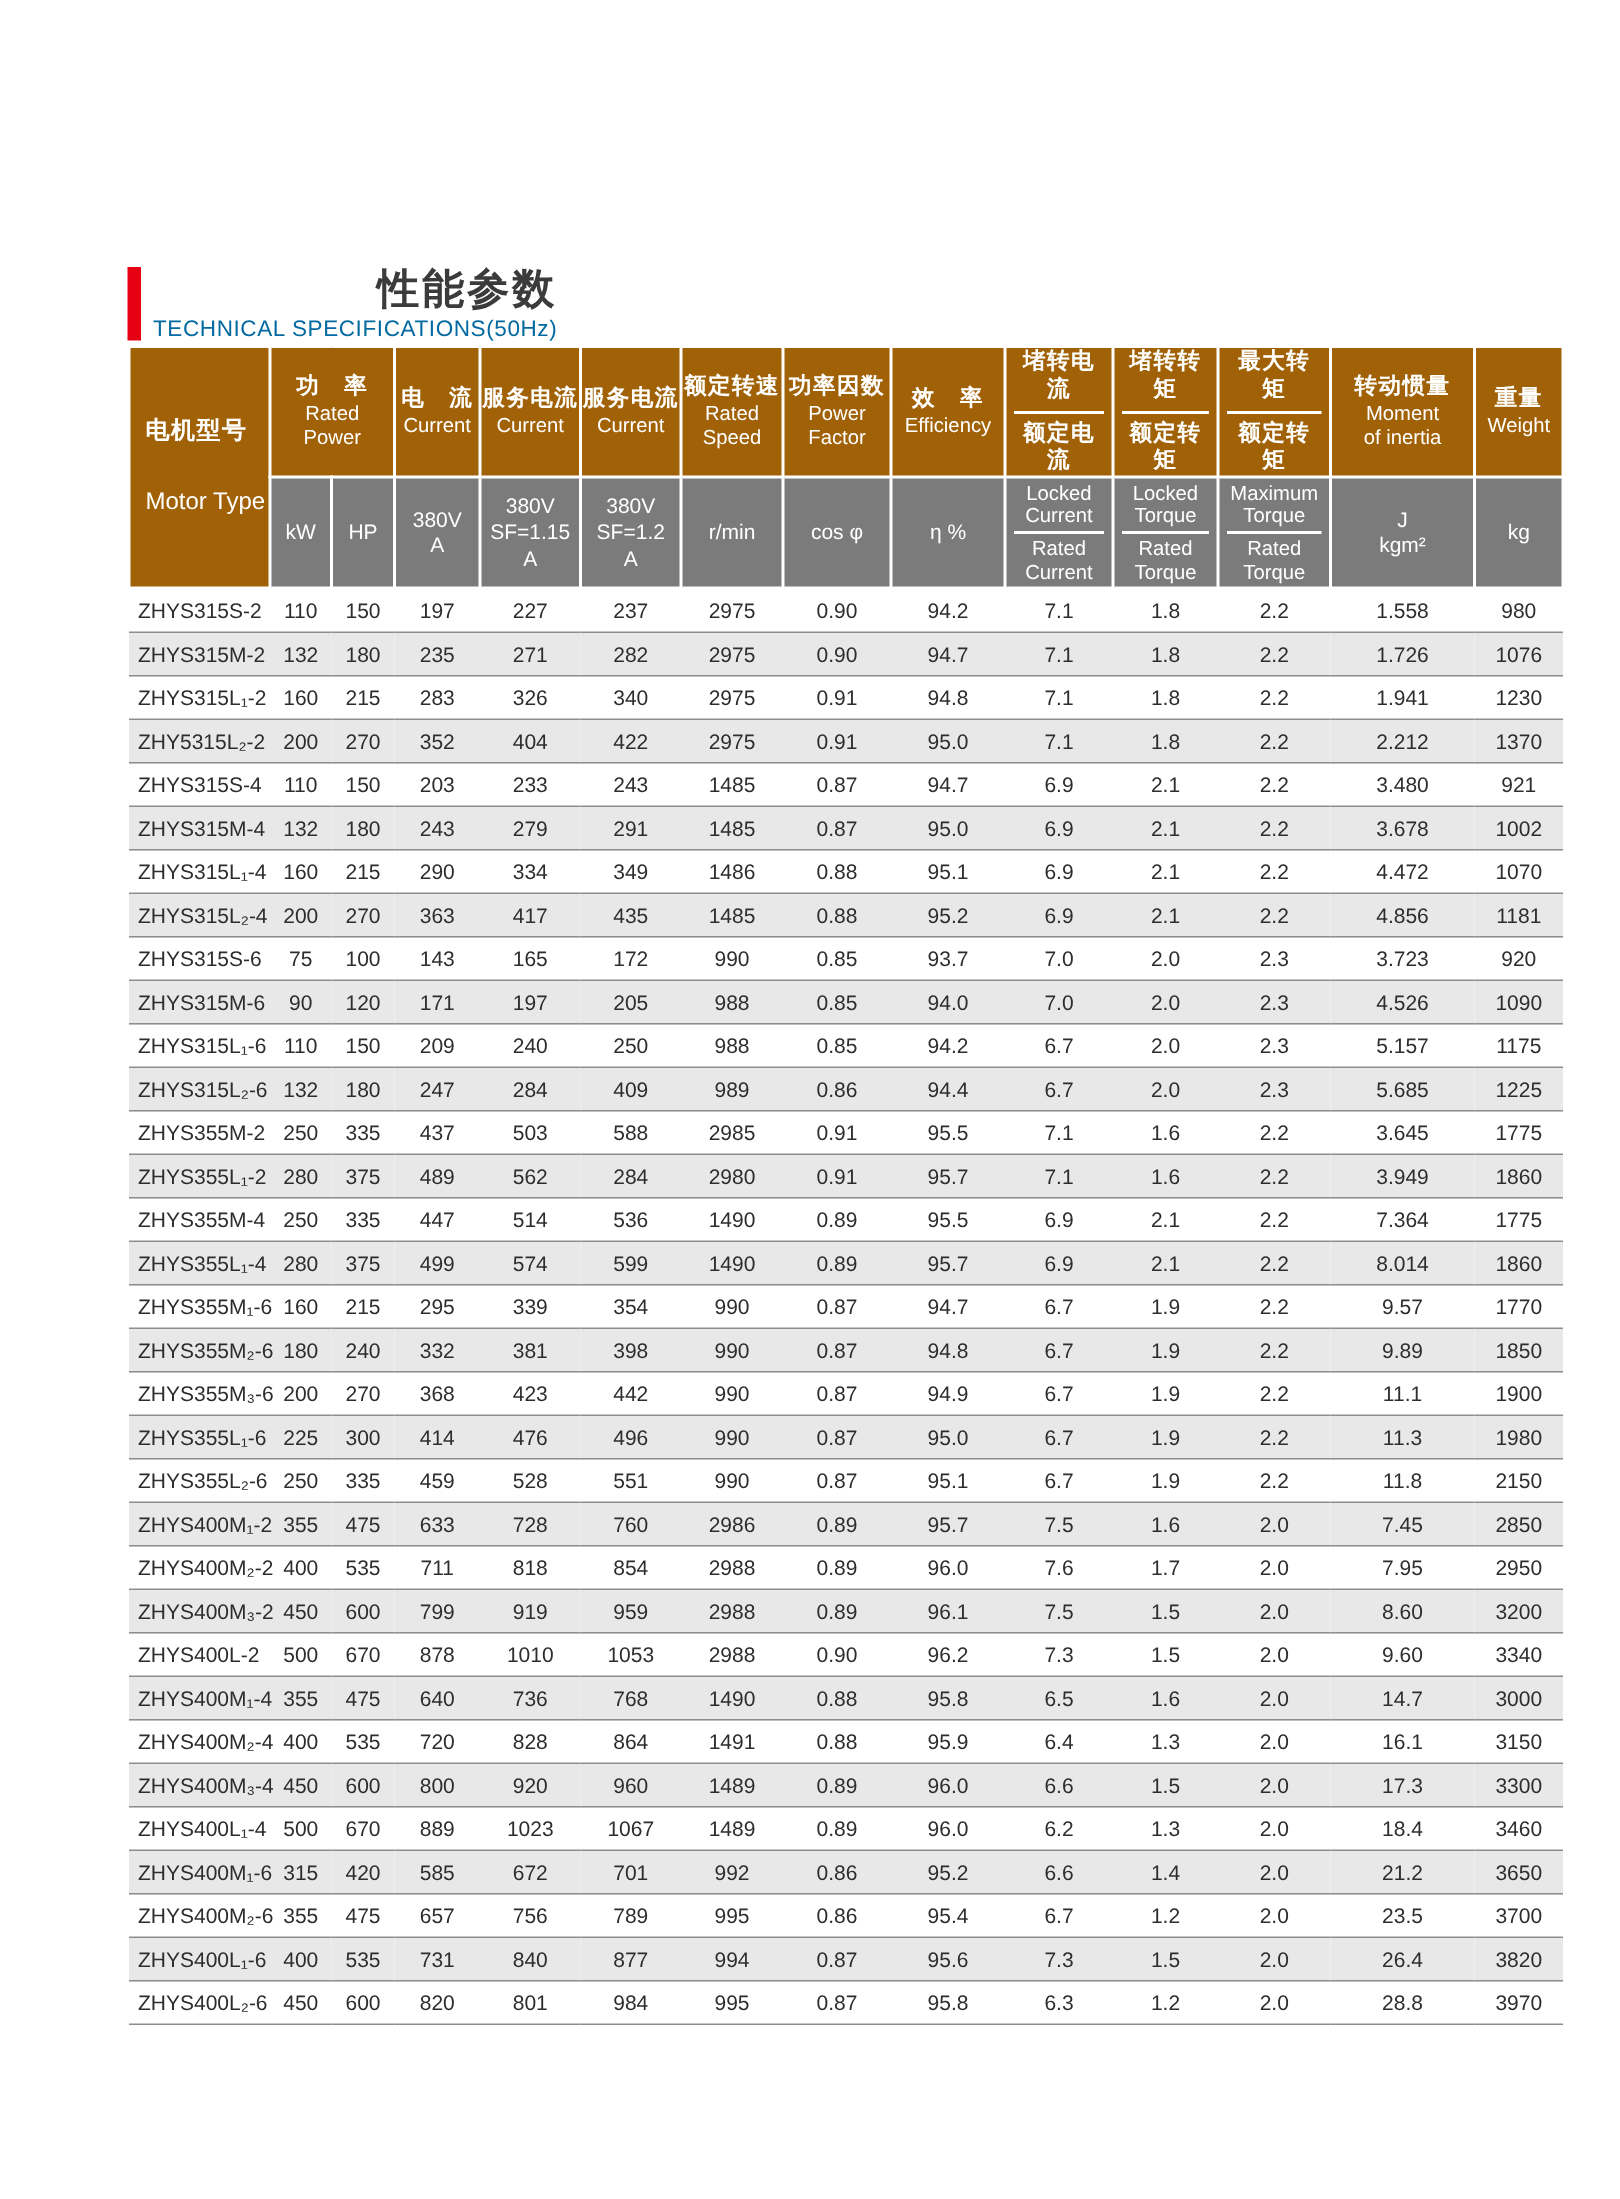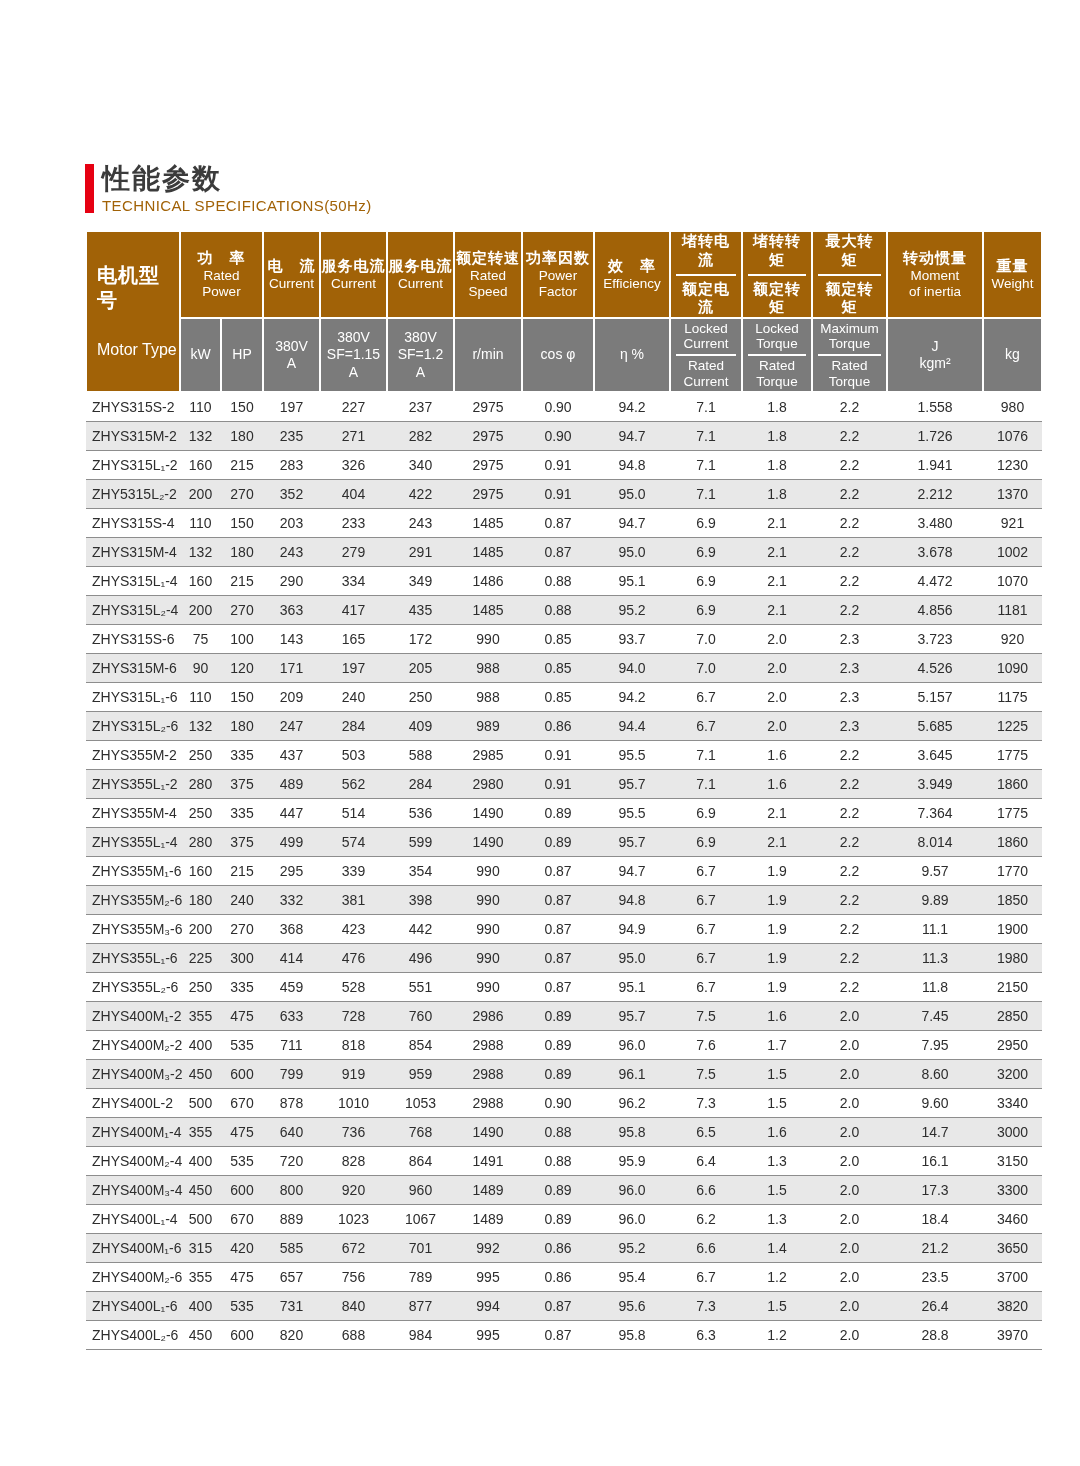--- a/index.html
+++ b/index.html
@@ -1,31 +1,31 @@
 <!DOCTYPE html>
 <html><head>
 <meta charset="utf-8">
 <style>
   html,body{margin:0;padding:0;background:#fff;}
   .page{position:relative;width:1080px;height:1466px;background:#ffffff;overflow:hidden;
         font-family:"Liberation Sans","DejaVu Sans",sans-serif;}
-  .title-block{position:absolute;left:85px;top:164px;display:flex;align-items:stretch;}
+  .title-block{position:absolute;left:85px;top:178px;display:flex;align-items:stretch;text-align:right;}
   .accent{width:9px;height:49px;background:#e60012;margin-right:8px;}
   .titles h1{margin:0;font-size:28px;line-height:30px;font-weight:bold;color:#3b3b3b;letter-spacing:2px;}
-  .page-subtitle{font-size:15px;color:#a16207;margin-top:3px;letter-spacing:0.4px;}
+  .page-subtitle{font-size:15px;color:#0369a1;margin-top:3px;letter-spacing:0.4px;}
 
   table.spec{position:absolute;left:85px;top:230px;width:956px;border-collapse:collapse;table-layout:fixed;}
   thead th{border:2px solid #ffffff;color:#ffffff;font-weight:normal;text-align:center;
            vertical-align:middle;padding:0;}
   th.blue{background:#a16207;height:61px;}
   tr.subrow th{background:#7b7b7b;height:72px;}
   .zh{display:block;font-size:15px;font-weight:bold;letter-spacing:1px;white-space:pre-line;line-height:1.25;}
   .en{display:block;font-size:13.5px;white-space:pre-line;line-height:1.18;margin-top:1px;}
   th.motor{text-align:left;padding-left:10px;}
-  th.motor .zh{font-size:20px;letter-spacing:1px;margin-bottom:28px;}
+  th.motor .zh{font-size:16px;letter-spacing:1px;margin-bottom:28px;}
   th.motor .en{font-size:16px;}
   .sub-label{display:block;font-size:14px;white-space:pre-line;line-height:1.25;}
   .frac{display:block;margin:0 5px;}
   .frac-top{display:block;border-bottom:2px solid #ffffff;padding-bottom:4px;}
   .frac-bottom{display:block;padding-top:4px;}
   tr.subrow .frac-top{padding-bottom:2px;}
   tr.subrow .frac-bottom{padding-top:2px;}
   tr.subrow .frac .sub-label{font-size:13.5px;line-height:1.15;}
 
   tbody td{height:28px;padding:0;text-align:center;font-size:14px;color:#2d2d2d;
@@ -703,21 +703,21 @@
           <td>1.5</td>
           <td>2.0</td>
           <td>26.4</td>
           <td>3820</td>
         </tr>
         <tr>
           <td class="model">ZHYS400L₂-6</td>
           <td>450</td>
           <td>600</td>
           <td>820</td>
-          <td>688</td>
+          <td>801</td>
           <td>984</td>
           <td>995</td>
           <td>0.87</td>
           <td>95.8</td>
           <td>6.3</td>
           <td>1.2</td>
           <td>2.0</td>
           <td>28.8</td>
           <td>3970</td>
         </tr>

